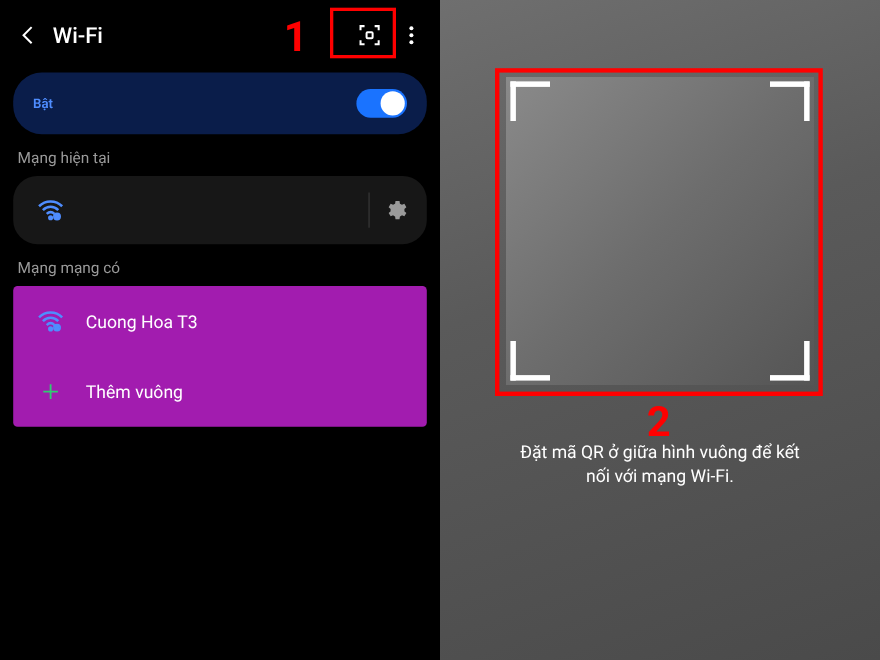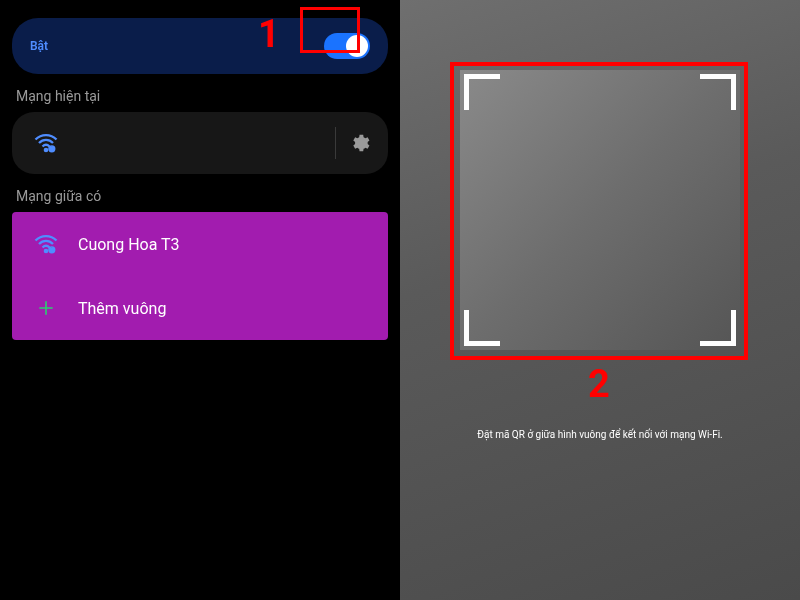--- a/index.html
+++ b/index.html
@@ -185,23 +185,23 @@
     position: absolute;
     width: 36px;
     height: 36px;
     border: 5px solid #fff;
   }
   .tl { top: 4px; left: 4px; border-right: none; border-bottom: none; }
   .tr { top: 4px; right: 4px; border-left: none; border-bottom: none; }
   .bl { bottom: 4px; left: 4px; border-right: none; border-top: none; }
   .br { bottom: 4px; right: 4px; border-left: none; border-top: none; }
   .scan-caption {
-    margin-top: 78px;
+    margin-top: 50px;
     color: #fff;
-    font-size: 10px;
+    font-size: 16px;
     text-align: center;
     width: 280px;
     line-height: 1.4;
   }
 
   
   .annot-1-box {
     position: absolute;
     top: 7px;
     left: 300px;
@@ -231,20 +231,42 @@
     left: 188px;
     color: #ff0000;
     font-size: 38px;
     font-weight: 700;
   }
 </style>
 </head>
 <body>
 
 <div class="panel left">
+  <div class="header">
+    <div class="back-icon">
+      <svg viewBox="0 0 24 24" fill="none" stroke="#fff" stroke-width="2">
+        <polyline points="15 4 7 12 15 20"></polyline>
+      </svg>
+    </div>
+    <div class="page-title">Wi-Fi</div>
+    <div class="header-spacer"></div>
+    <div class="scan-icon-btn">
+      <svg viewBox="0 0 24 24" fill="none" stroke="#fff" stroke-width="2">
+        <path d="M3 7V3h4M21 7V3h-4M3 17v4h4M21 17v4h-4"></path>
+        <rect x="9" y="9" width="6" height="6" rx="1"></rect>
+      </svg>
+    </div>
+    <div class="menu-icon">
+      <svg viewBox="0 0 24 24" fill="#fff">
+        <circle cx="12" cy="5" r="2"></circle>
+          <circle cx="12" cy="12" r="2"></circle>
+          <circle cx="12" cy="19" r="2"></circle>
+      </svg>
+    </div>
+  </div>
 
   <div class="toggle-card">
     <div class="toggle-label">Bật</div>
     <div class="switch">
       <div class="switch-knob"></div>
     </div>
   </div>
 
   <div class="section-label">Mạng hiện tại</div>
 
@@ -261,21 +283,21 @@
     </div>
     <div class="network-name"></div>
     <div class="divider"></div>
     <div class="gear-icon">
       <svg viewBox="0 0 24 24" fill="#9a9a9a">
         <path d="M12 8a4 4 0 100 8 4 4 0 000-8zm8.4 4a6.5 6.5 0 00-.1-1.2l2-1.6-2-3.4-2.4 1a6.6 6.6 0 00-2-1.2L15.5 3h-4l-.4 2.6a6.6 6.6 0 00-2 1.2l-2.4-1-2 3.4 2 1.6a6.5 6.5 0 000 2.4l-2 1.6 2 3.4 2.4-1a6.6 6.6 0 002 1.2l.4 2.6h4l.4-2.6a6.6 6.6 0 002-1.2l2.4 1 2-3.4-2-1.6c.07-.4.1-.8.1-1.2z"></path>
       </svg>
     </div>
   </div>
 
-  <div class="section-label">Mạng giữa có</div>
+  <div class="section-label">Mạng mạng có</div>
 
   <div class="list-group">
     <div class="list-item">
       <div class="list-icon wifi-icon">
         <svg viewBox="0 0 24 24" fill="none" stroke="#4f8dff" stroke-width="2">
           <path d="M3 9c5-5 13-5 18 0"></path>
           <path d="M6 12c3.5-3.5 8.5-3.5 12 0"></path>
           <path d="M9 15c2-2 4-2 6 0"></path>
           <circle cx="12" cy="18" r="1" fill="#4f8dff"></circle>
           <circle cx="17" cy="17" r="2.4" fill="#000" stroke="#4f8dff" stroke-width="1.4"></circle>

